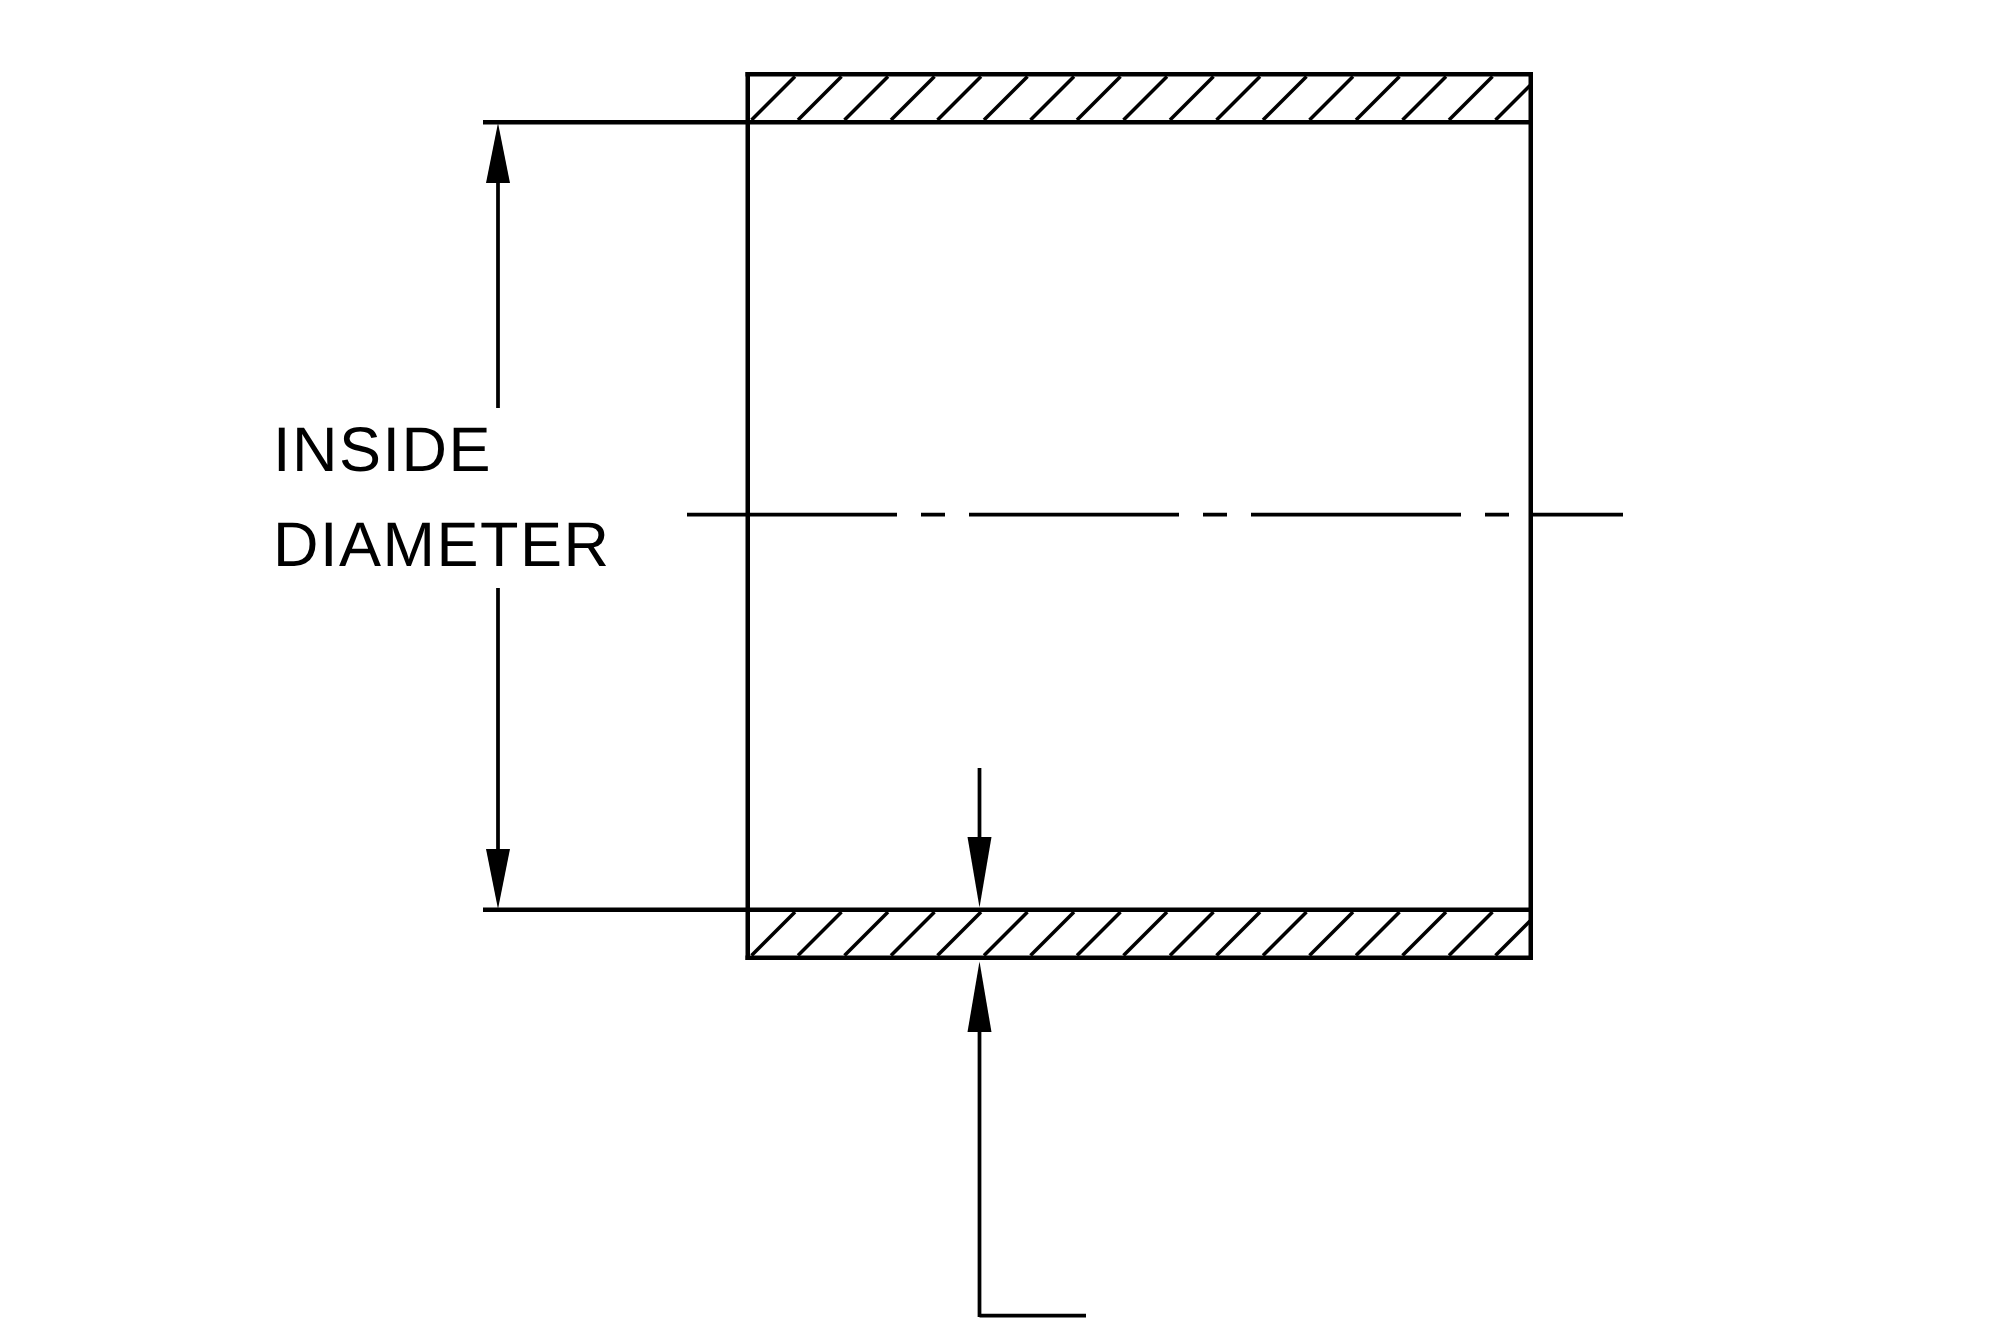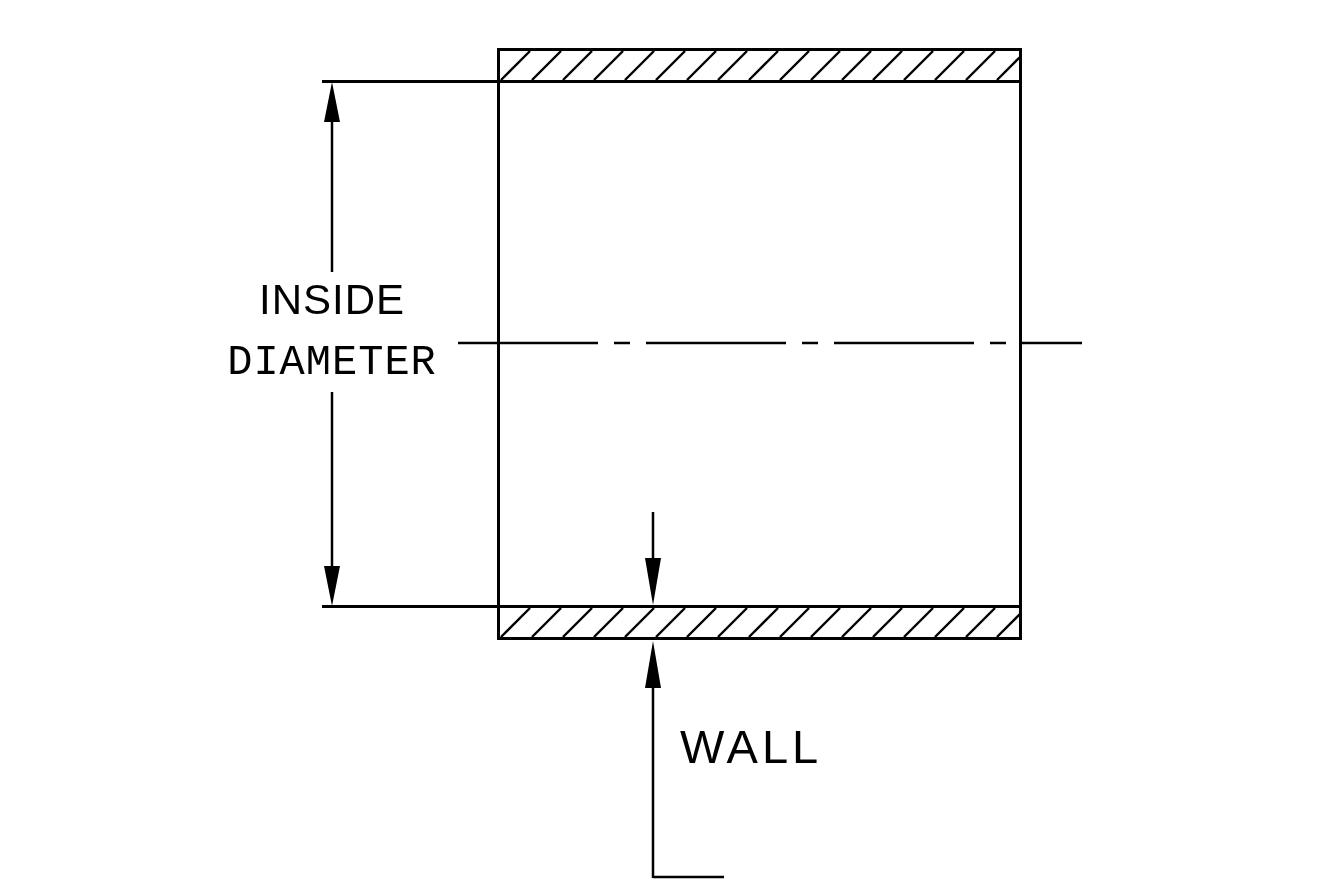--- a/index.html
+++ b/index.html
@@ -47,21 +47,20 @@
   .label {
     position: absolute;
     color: #000000;
     white-space: nowrap;
     line-height: 1.05;
   }
   .dim-label {
     font-size: 42px;
     letter-spacing: 1px;
     width: 300px;
-    text-align: center;
   }
   .wall-label {
     font-size: 47px;
     letter-spacing: 4px;
     text-align: left;
   }
 </style>
 </head>
 <body>
 
@@ -123,17 +122,16 @@
     <polygon class="arrow" points="332,606 324,566 340,566"></polygon>
 
     <line class="stroke2" x1="653" y1="512" x2="653" y2="560"></line>
     <polygon class="arrow" points="653,605 645,558 661,558"></polygon>
     <polygon class="arrow" points="653,641 645,688 661,688"></polygon>
     <line class="stroke2" x1="653" y1="686" x2="653" y2="878"></line>
     <line class="stroke2" x1="653" y1="877" x2="724" y2="877"></line>
   </svg>
 
   <div class="label dim-label" style="left:182px; top:278px;">INSIDE</div>
-  <div class="label dim-label" style="left:182px; top:341px;font-family:Liberation Mono, monospace;">DIAMETER</div>
+  <div class="label dim-label" style="left:182px; top:341px;">DIAMETER</div>
 
-  <div class="label wall-label" style="left:680px; top:722px;">WALL</div>
 
 </div>
 
 </body></html>

